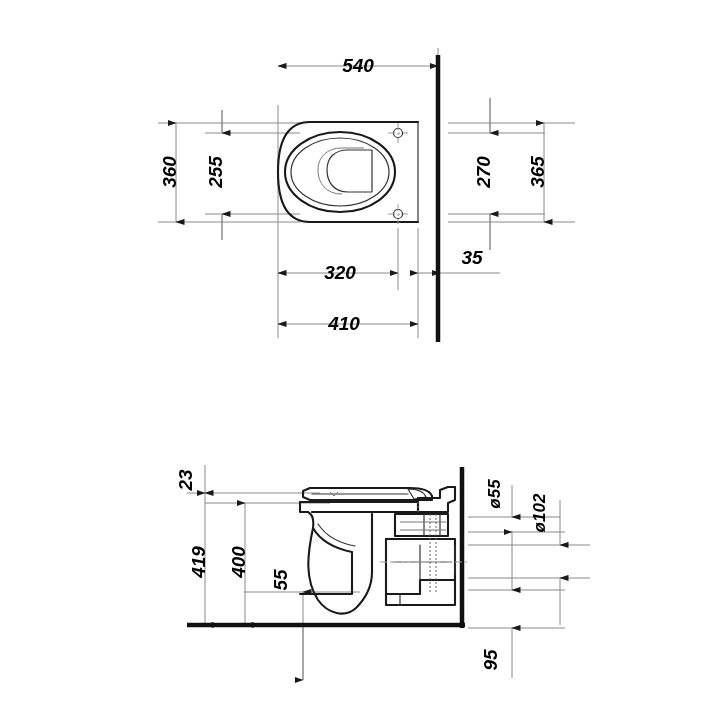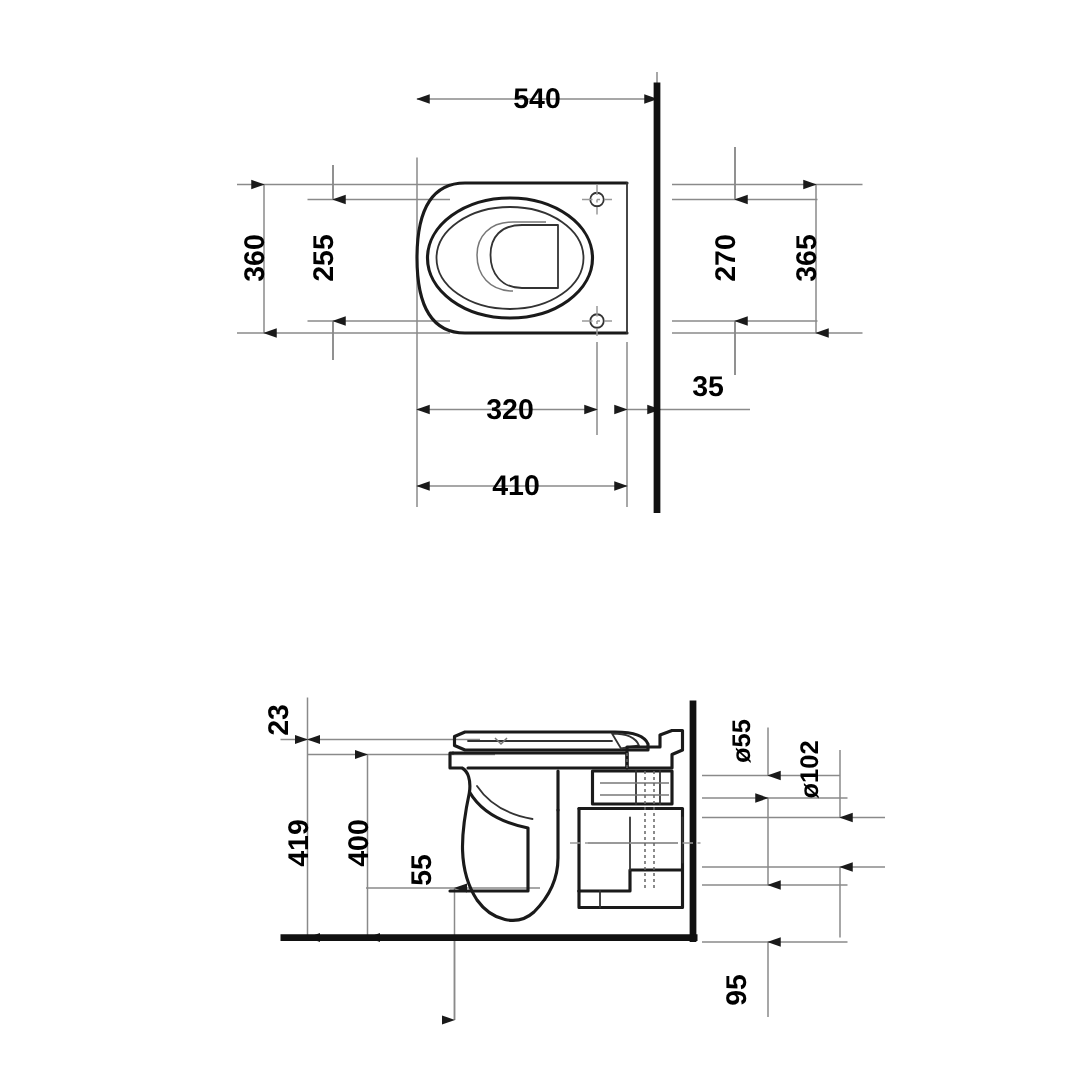--- a/index.html
+++ b/index.html
@@ -12,20 +12,21 @@
     width: 720px;
     height: 720px;
     font-family: "Liberation Sans", sans-serif;
     overflow: hidden;
   }
   #drawing-root {
     position: relative;
     width: 720px;
     height: 720px;
     background: #ffffff;
+    font-style: italic;
   }
   svg#tech-drawing {
     display: block;
     width: 720px;
     height: 720px;
   }
   .dim-text {
     font-family: "Liberation Sans", sans-serif;
     font-weight: bold;
     font-size: 19px;

